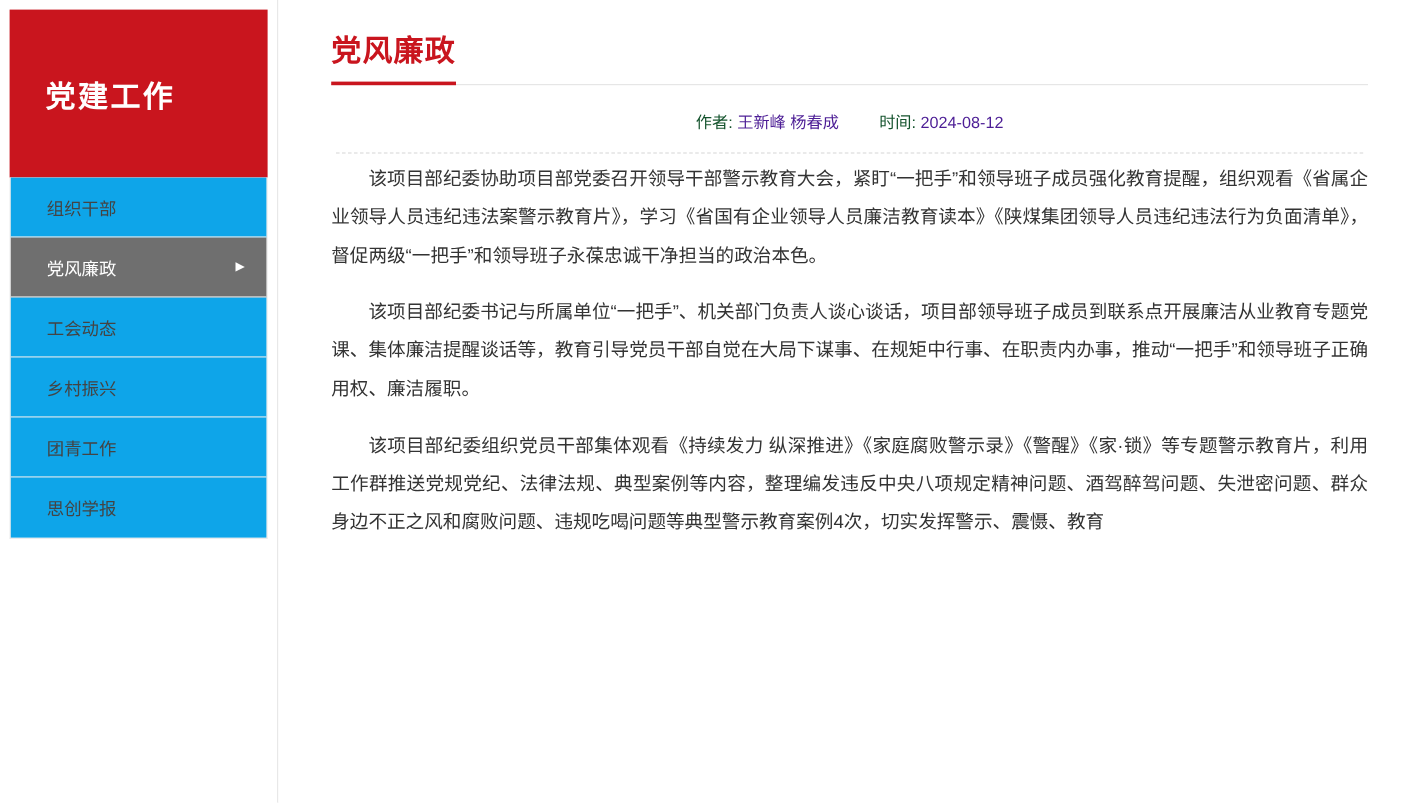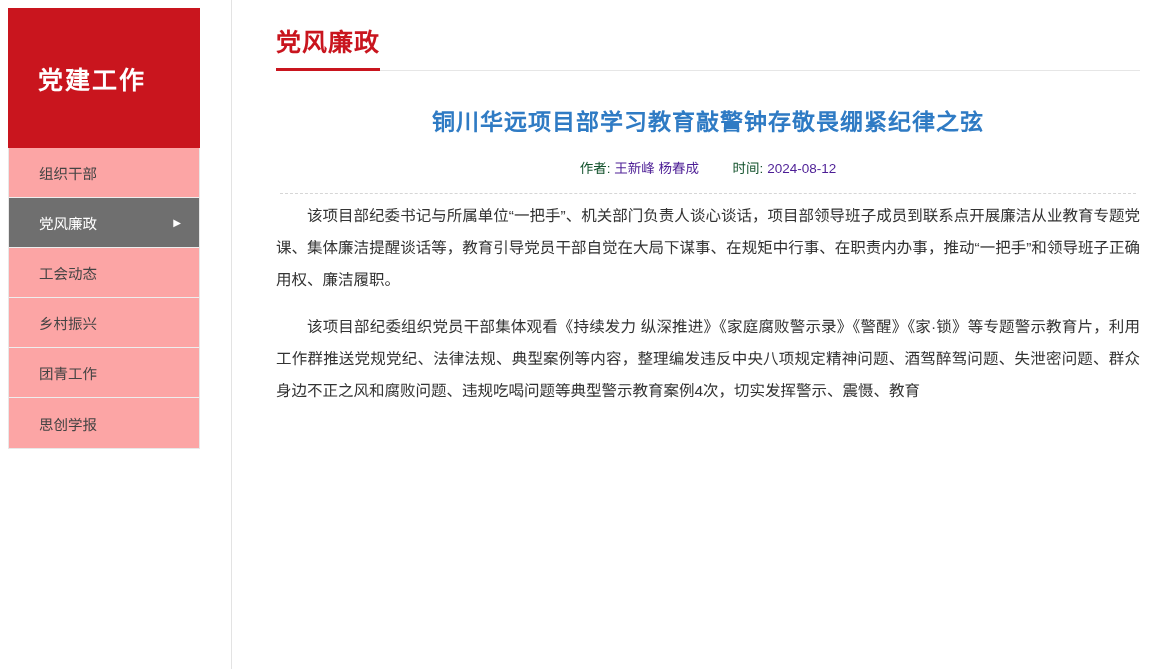--- a/index.html
+++ b/index.html
@@ -19,21 +19,21 @@
 
   
   .sidebar {
     width: 232px;
     flex: 0 0 232px;
     background: #ffffff;
     border-right: 1px solid #e3e3e3;
     padding: 8px 0 0 0;
   }
   .sidebar-inner {
-    width: 192px;
+    width: 215px;
     margin-left: 8px;
   }
   .sidebar-header {
     height: 140px;
     background: #c9151e;
     color: #ffffff;
     display: flex;
     align-items: center;
     padding-left: 30px;
   }
@@ -52,21 +52,21 @@
   .nav-item {
     height: 50px;
     display: flex;
     align-items: center;
     justify-content: space-between;
     padding: 0 18px 0 30px;
     font-size: 14.5px;
     color: #444;
     border-bottom: 1px solid #eeeeee;
     cursor: pointer;
-    background: #fca5a5;
+    background: #0ea5e9;
   }
   .nav-item:last-child { border-bottom: none; font-family: Liberation Mono, monospace; }
   .nav-item.active {
     background: #6f6f6f;
     color: #ffffff;
   }
   .nav-item .arrow {
     font-size: 10px;
     line-height: 1;
   }
@@ -168,29 +168,29 @@
       </ul>
     </div>
   </aside>
 
   <main class="content">
     <div class="section-head">
       <span class="section-title">党风廉政</span>
     </div>
     <div class="head-rule"></div>
 
-    <h1 class="article-title">铜川华远项目部学习教育敲警钟存敬畏绷紧纪律之弦</h1>
 
     <div class="article-meta">
       <span class="meta-label">作者:</span>
       <span class="meta-value">王新峰 杨春成</span>
       <span class="sep"></span>
       <span class="meta-label">时间:</span>
       <span class="meta-value">2024-08-12</span>
     </div>
     <div class="meta-rule"></div>
 
     <div class="article-body">
+      <p>该项目部纪委协助项目部党委召开领导干部警示教育大会，紧盯“一把手”和领导班子成员强化教育提醒，组织观看《省属企业领导人员违纪违法案警示教育片》，学习《省国有企业领导人员廉洁教育读本》《陕煤集团领导人员违纪违法行为负面清单》，督促两级“一把手”和领导班子永葆忠诚干净担当的政治本色。</p>
       <p>该项目部纪委书记与所属单位“一把手”、机关部门负责人谈心谈话，项目部领导班子成员到联系点开展廉洁从业教育专题党课、集体廉洁提醒谈话等，教育引导党员干部自觉在大局下谋事、在规矩中行事、在职责内办事，推动“一把手”和领导班子正确用权、廉洁履职。</p>
       <p class="tight">该项目部纪委组织党员干部集体观看《持续发力 纵深推进》《家庭腐败警示录》《警醒》《家·锁》等专题警示教育片，利用工作群推送党规党纪、法律法规、典型案例等内容，整理编发违反中央八项规定精神问题、酒驾醉驾问题、失泄密问题、群众身边不正之风和腐败问题、违规吃喝问题等典型警示教育案例4次，切实发挥警示、震慑、教育</p>
     </div>
   </main>
 </div>
 
 </body></html>

